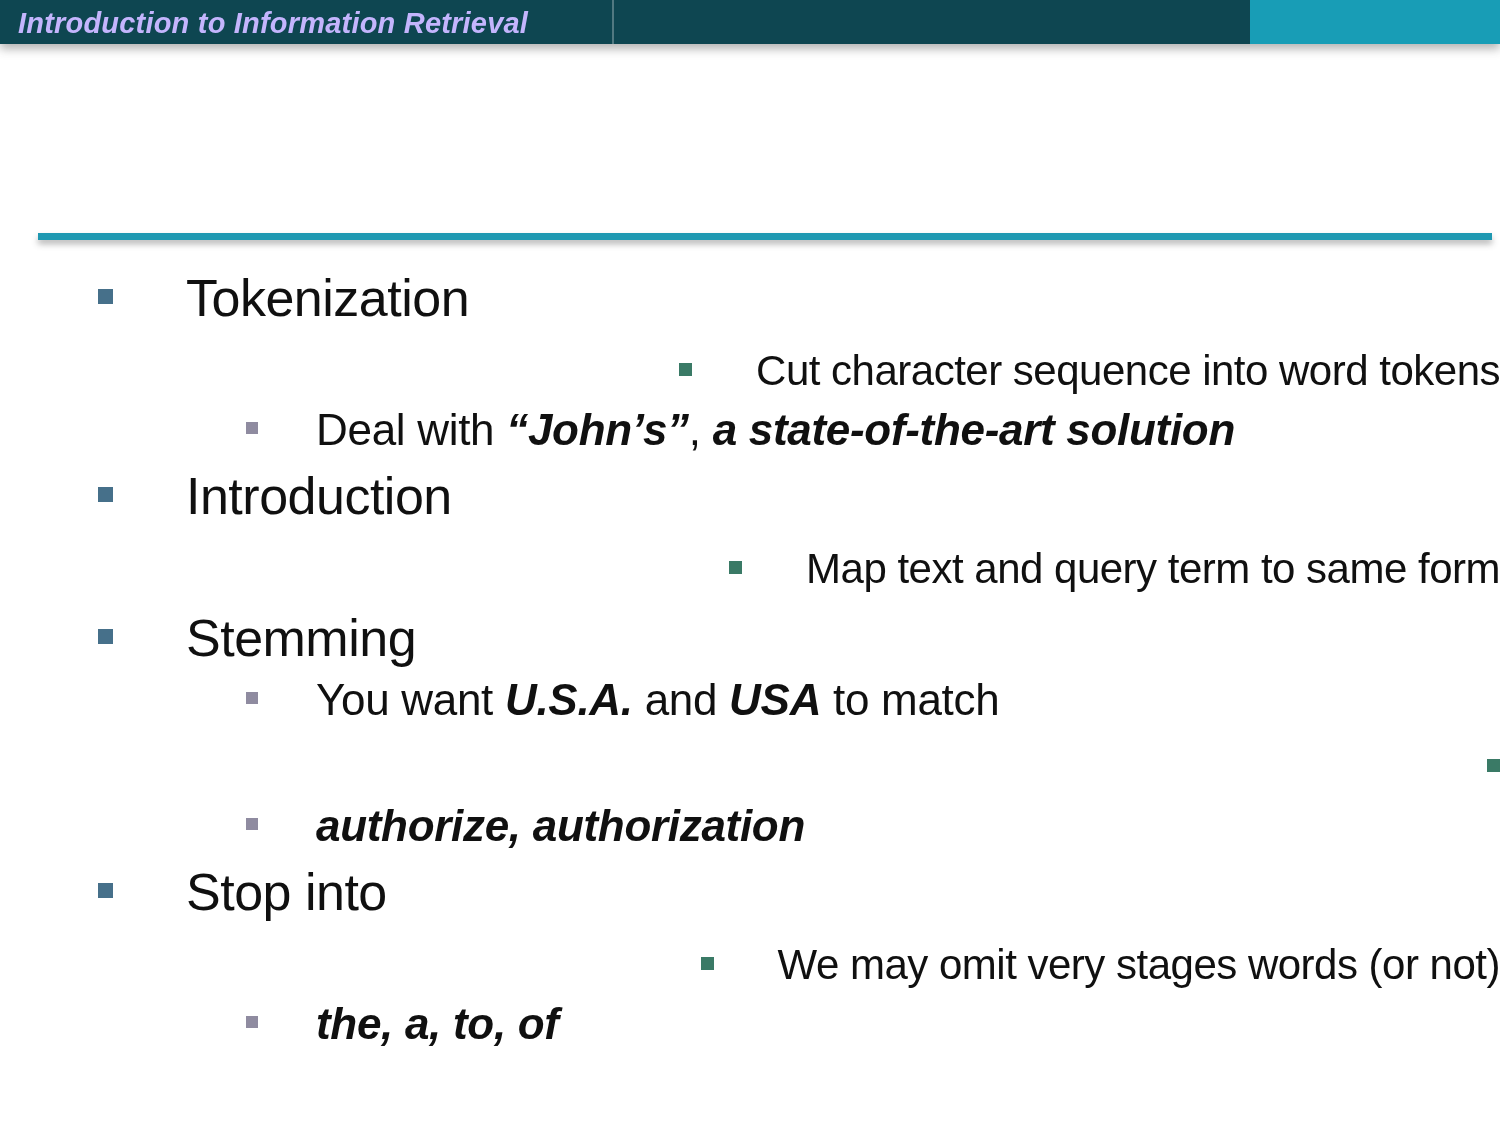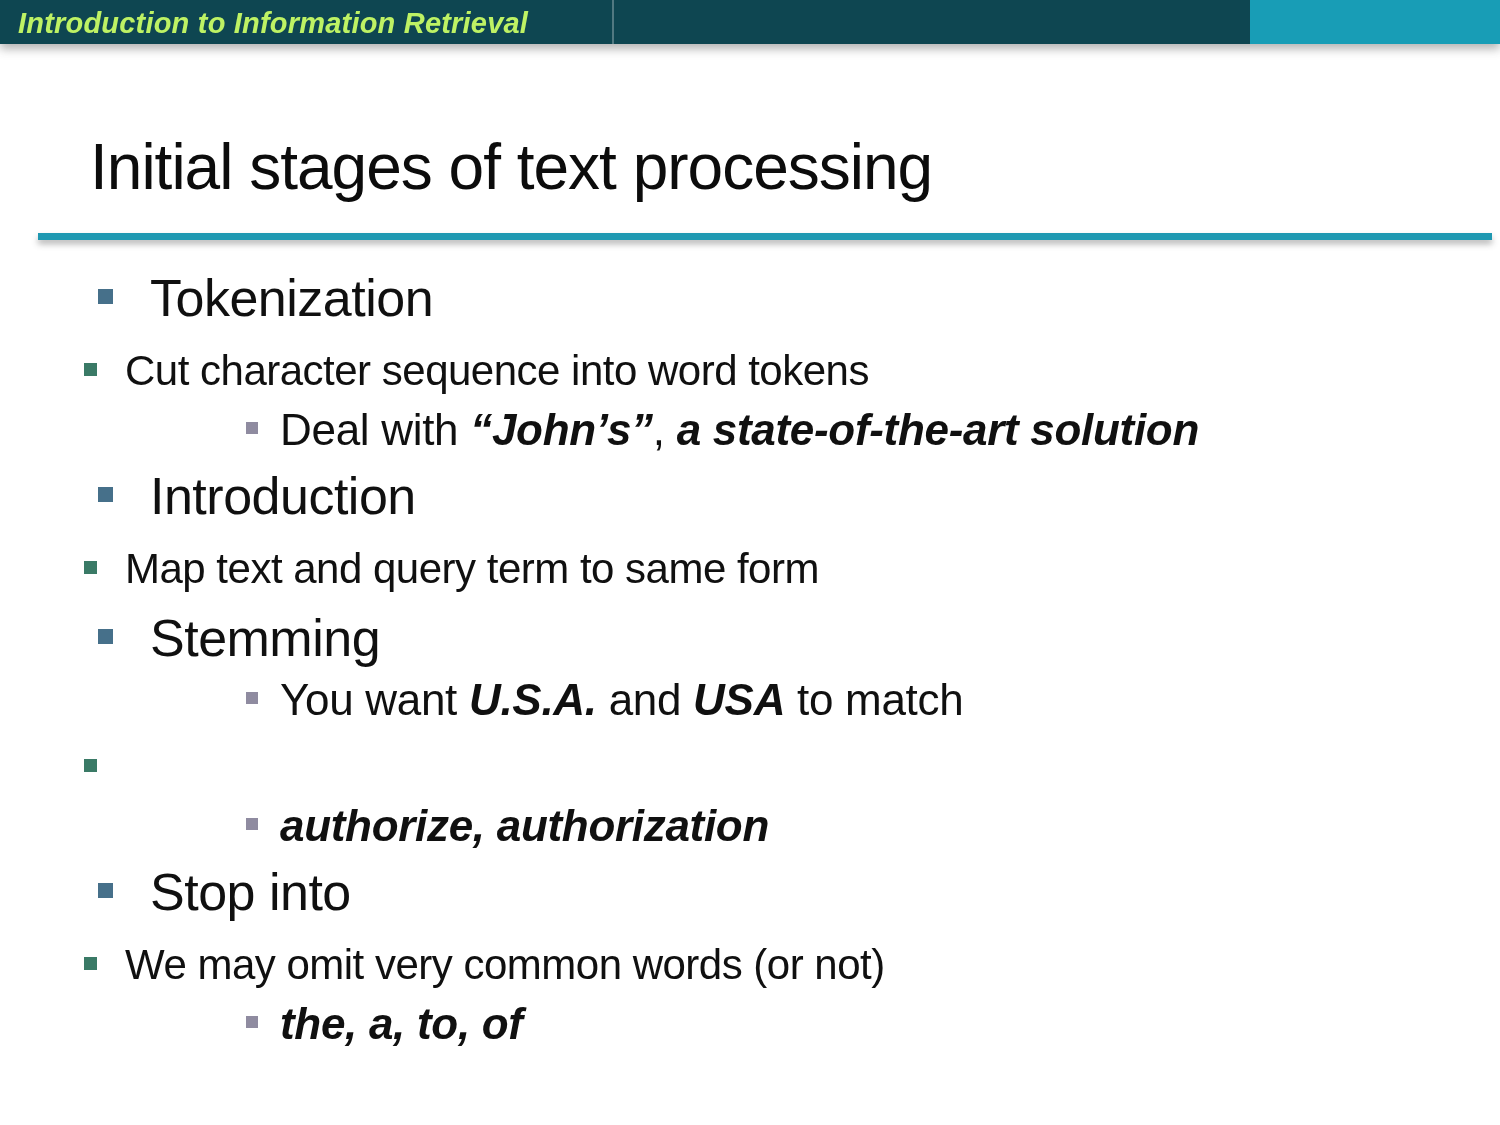--- a/index.html
+++ b/index.html
@@ -12,21 +12,21 @@
   .stage { position: relative; width: 1500px; height: 1125px; background: #fff; }
 
   
   .topbar {
     position: absolute; left: 0; top: 0; width: 1500px; height: 44px;
     background: var(--bar-dark, #0e4651);
     box-shadow: 0 5px 9px rgba(60,60,60,0.38);
   }
   .topbar-title {
     position: absolute; left: 18px; top: 0; height: 44px; line-height: 46px;
-    color: #bef264; font-style: italic; font-weight: 700; font-size: 29px;
+    color: #c4b5fd; font-style: italic; font-weight: 700; font-size: 29px;
     letter-spacing: 0.2px; white-space: nowrap;
   }
   .topbar-divider {
     position: absolute; left: 612px; top: 0; width: 2px; height: 44px;
     background: rgba(255,255,255,0.28);
   }
   .topbar-accent {
     position: absolute; right: 0; top: 0; width: 250px; height: 44px;
     background: var(--bar-accent, #189db6);
   }
@@ -38,26 +38,26 @@
     letter-spacing: -1px; white-space: nowrap;
   }
   .title-rule {
     position: absolute; left: 38px; top: 233px; width: 1454px; height: 7px;
     background: var(--rule-color, #1e98b1);
     box-shadow: 0 4px 6px rgba(90,90,90,0.45);
   }
 
   
   .content { position: absolute; left: 0; top: 265px; width: 1500px; }
-  .row { display: flex; align-items: center; white-space: nowrap; }
+  .row { display: flex; align-items: center; white-space: nowrap; gap: 36px; }
   .row .txt { color: #101010; }
 
   .row.l1 { height: 66px; padding-left: 98px;  margin-top: 6px; }
   .row.l1:first-child { margin-top: 0; }
-  .row.l2 { height: 60px; padding-left: 84px; margin-top: 10px; }
+  .row.l2 { height: 60px; padding-left: 118px; margin-top: 10px; justify-content: flex-end; }
   .row.l3 { height: 54px; padding-left: 246px; margin-top: 2px; }
 
   .row.l1 .txt { font-size: 52px; margin-left: 37px; letter-spacing: -0.5px; }
   .row.l2 .txt { font-size: 42px; margin-left: 28px; letter-spacing: -0.5px; }
   .row.l3 .txt { font-size: 44px; margin-left: 22px; letter-spacing: -0.3px; }
 
   .sq { display: inline-block; flex: 0 0 auto; position: relative; top: -2px; }
   .sq1 { width: 15px; height: 15px; background: var(--bullet-l1, #46708a); }
   .sq2 { width: 13px; height: 13px; background: var(--bullet-l2, #3a7a66); }
   .sq3 { width: 12px; height: 12px; background: var(--bullet-l3, #8f8ba0); }
@@ -69,21 +69,20 @@
 <body>
 
 <div class="stage">
 
   <div class="topbar">
     <span class="topbar-title">Introduction to Information Retrieval</span>
     <div class="topbar-divider"></div>
     <div class="topbar-accent"></div>
   </div>
 
-  <h1 class="slide-title">Initial stages of text processing</h1>
   <div class="title-rule"></div>
 
   <div class="content">
 
     <div class="row l1">
       <span class="sq sq1"></span>
       <span class="txt">Tokenization</span>
     </div>
 
     <div class="row l2">
@@ -125,21 +124,21 @@
       <span class="txt"><span class="bi">authorize, authorization</span></span>
     </div>
 
     <div class="row l1">
       <span class="sq sq1"></span>
       <span class="txt">Stop into</span>
     </div>
 
     <div class="row l2">
       <span class="sq sq2"></span>
-      <span class="txt">We may omit very common words (or not)</span>
+      <span class="txt">We may omit very stages words (or not)</span>
     </div>
 
     <div class="row l3">
       <span class="sq sq3"></span>
       <span class="txt"><span class="bi">the, a, to, of</span></span>
     </div>
 
   </div>
 </div>
 

